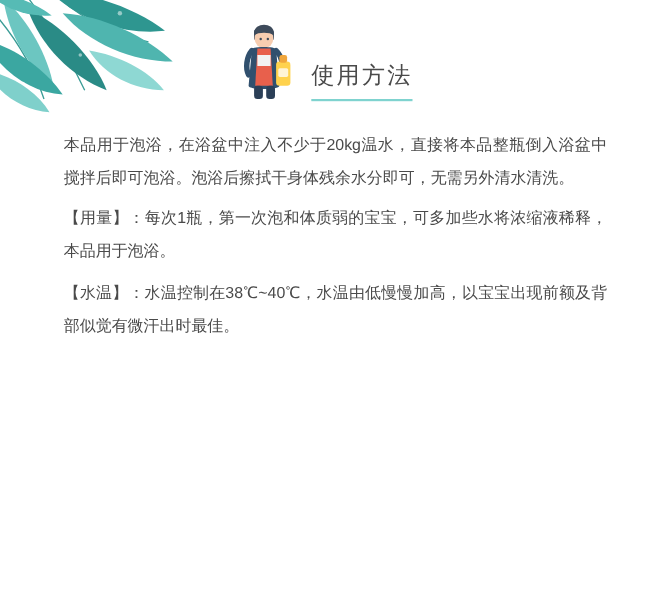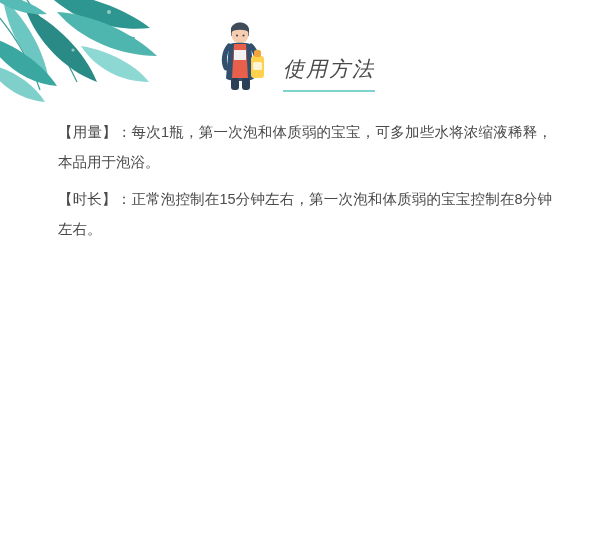--- a/index.html
+++ b/index.html
@@ -26,21 +26,20 @@
   }
 
   
   .header {
     position: absolute;
     top: 12px;
     left: 215px;
     display: flex;
     align-items: flex-end;
     height: 80px;
-    font-style: italic;
   }
   .header-icon {
     width: 58px;
     height: 76px;
     position: relative;
     margin-right: 10px;
   }
   .header-title {
     font-size: 21px;
     color: #4a4a4a;
@@ -122,15 +121,16 @@
       <rect x="38" y="46" width="9" height="8" rx="1.5" fill="#fff4d6"></rect>
 
       <rect x="16" y="62" width="8" height="12" rx="3" fill="#2b3f57"></rect>
       <rect x="27" y="62" width="8" height="12" rx="3" fill="#2b3f57"></rect>
     </svg>
   </div>
   <div class="header-title">使用方法</div>
 </div>
 
 <div class="content">
+  <p class="para">本品用于泡浴，在浴盆中注入不少于20kg温水，直接将本品整瓶倒入浴盆中搅拌后即可泡浴。泡浴后擦拭干身体残余水分即可，无需另外清水清洗。</p>
   <p class="para">【用量】：每次1瓶，第一次泡和体质弱的宝宝，可多加些水将浓缩液稀释，本品用于泡浴。</p>
-  <p class="para">【时长】：正常泡控制在15分钟左右，第一次泡和体质弱的宝宝控制在8分钟左右。</p>
+  <p class="para">【水温】：水温控制在38℃~40℃，水温由低慢慢加高，以宝宝出现前额及背部似觉有微汗出时最佳。</p>
 </div>
 
 </body></html>

